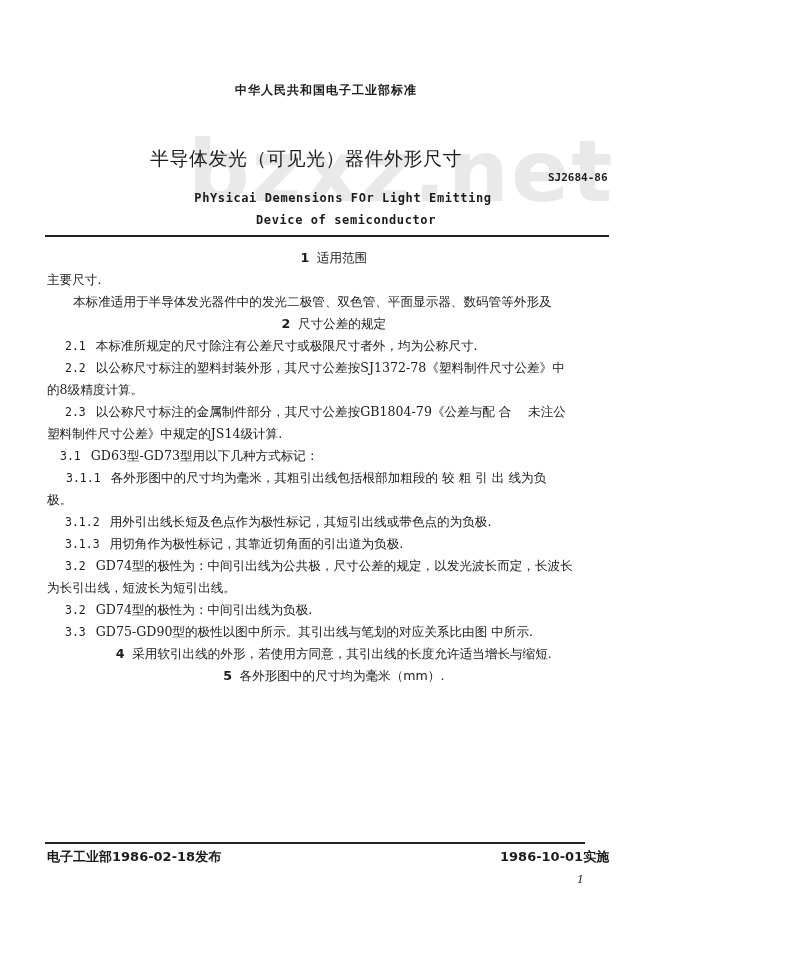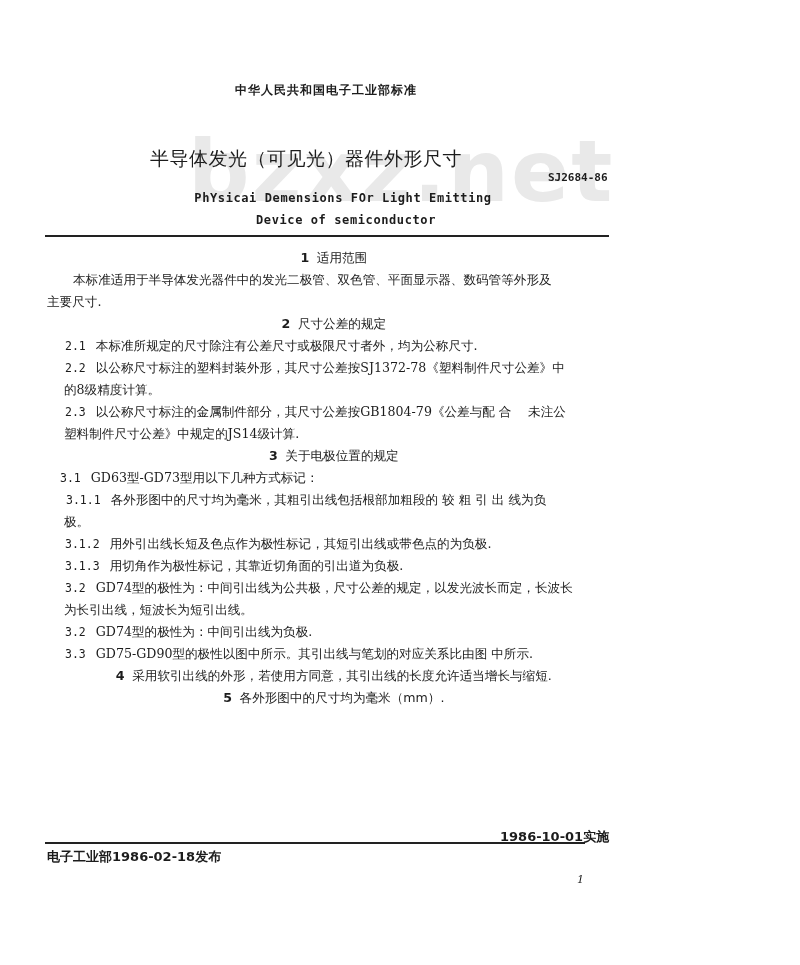--- a/index.html
+++ b/index.html
@@ -44,28 +44,28 @@
     left: 47px; top: 247px; width: 570px;
     font-size: 12.6px; line-height: 22px; z-index: 1;
   }
   .p { margin: 0; white-space: nowrap; }
   .sec { font-family: "DejaVu Sans", "Liberation Sans", sans-serif; text-align: center; }
   .sec .num { display: inline-block; width: 16px; font-weight: bold; }
   .ind1 { padding-left: 18px; }
   .ind2 { padding-left: 19px; }
   .sub { padding-left: 13px; }
   .num2 { display: inline-block; margin-right: 10px; font-family: "DejaVu Sans Mono", "Liberation Mono", monospace; font-size: 11.5px; }
-  .wrap { padding-left: 0; margin-left: 17px; }
+  .wrap { padding-left: 0; }
   .footer-left {
     left: 47px; top: 848px;
     font-family: "DejaVu Sans", "Liberation Sans", sans-serif;
     font-weight: bold; font-size: 13px;
   }
   .footer-right {
-    left: 500px; top: 828px;
+    left: 500px; top: 848px;
     font-family: "DejaVu Sans", "Liberation Sans", sans-serif;
     font-weight: bold; font-size: 13px;
   }
   .page-no {
     left: 577px; top: 873px; font-style: italic; font-size: 11px;
   }
 </style>
 </head>
 <body>
 
@@ -78,43 +78,39 @@
 <div class="abs title-en l2">Device of semiconductor</div>
 
 <div class="abs rule top"></div>
 
 <div class="abs body">
 
   <p class="p sec">
     <span class="num">1</span>
     <span>适用范围</span>
   </p>
+  <p class="p">主要尺寸.</p>
   <p class="p" style="padding-left:26px">本标准适用于半导体发光器件中的发光二极管、双色管、平面显示器、数码管等外形及</p>
-  <p class="p">主要尺寸.</p>
 
   <p class="p sec">
     <span class="num">2</span>
     <span>尺寸公差的规定</span>
   </p>
   <p class="p ind1">
     <span class="num2">2.1</span><span>本标准所规定的尺寸除注有公差尺寸或极限尺寸者外，均为公称尺寸.</span>
   </p>
   <p class="p ind1">
     <span class="num2">2.2</span><span>以公称尺寸标注的塑料封装外形，其尺寸公差按SJ1372-78《塑料制件尺寸公差》中</span>
   </p>
   <p class="p wrap">的8级精度计算。</p>
   <p class="p ind1">
     <span class="num2">2.3</span><span>以公称尺寸标注的金属制件部分，其尺寸公差按GB1804-79《公差与配 合　 未注公</span>
   </p>
   <p class="p wrap">塑料制件尺寸公差》中规定的JS14级计算.</p>
 
-  <p class="p sec">
-    <span class="num">3</span>
-    <span>关于电极位置的规定</span>
-  </p>
   <p class="p sub">
     <span class="num2">3.1</span><span>GD63型-GD73型用以下几种方式标记：</span>
   </p>
   <p class="p ind2">
     <span class="num2">3.1.1</span><span>各外形图中的尺寸均为毫米，其粗引出线包括根部加粗段的 较 粗 引 出 线为负</span>
   </p>
   <p class="p wrap">极。</p>
   <p class="p ind1">
     <span class="num2">3.1.2</span><span>用外引出线长短及色点作为极性标记，其短引出线或带色点的为负极.</span>
   </p>

